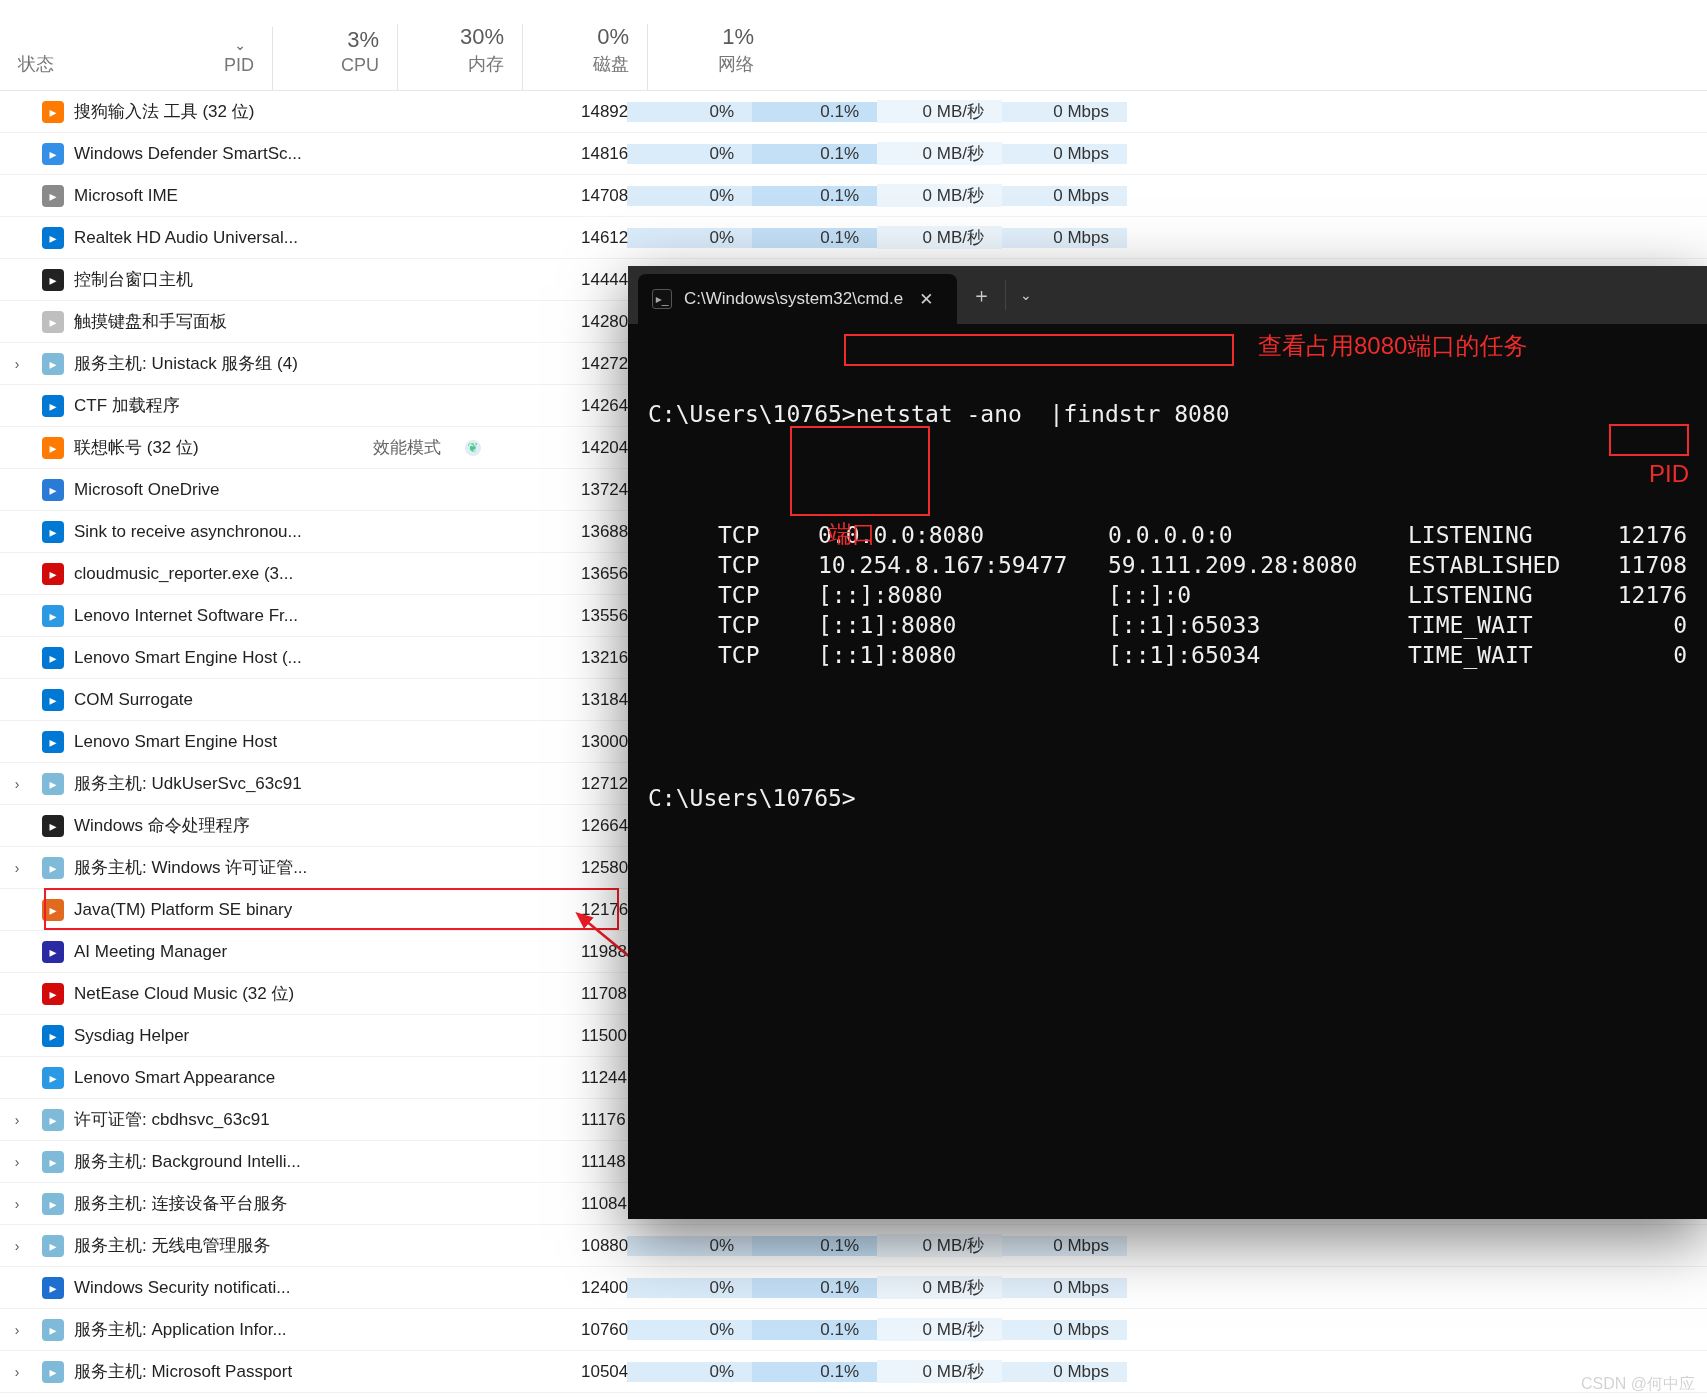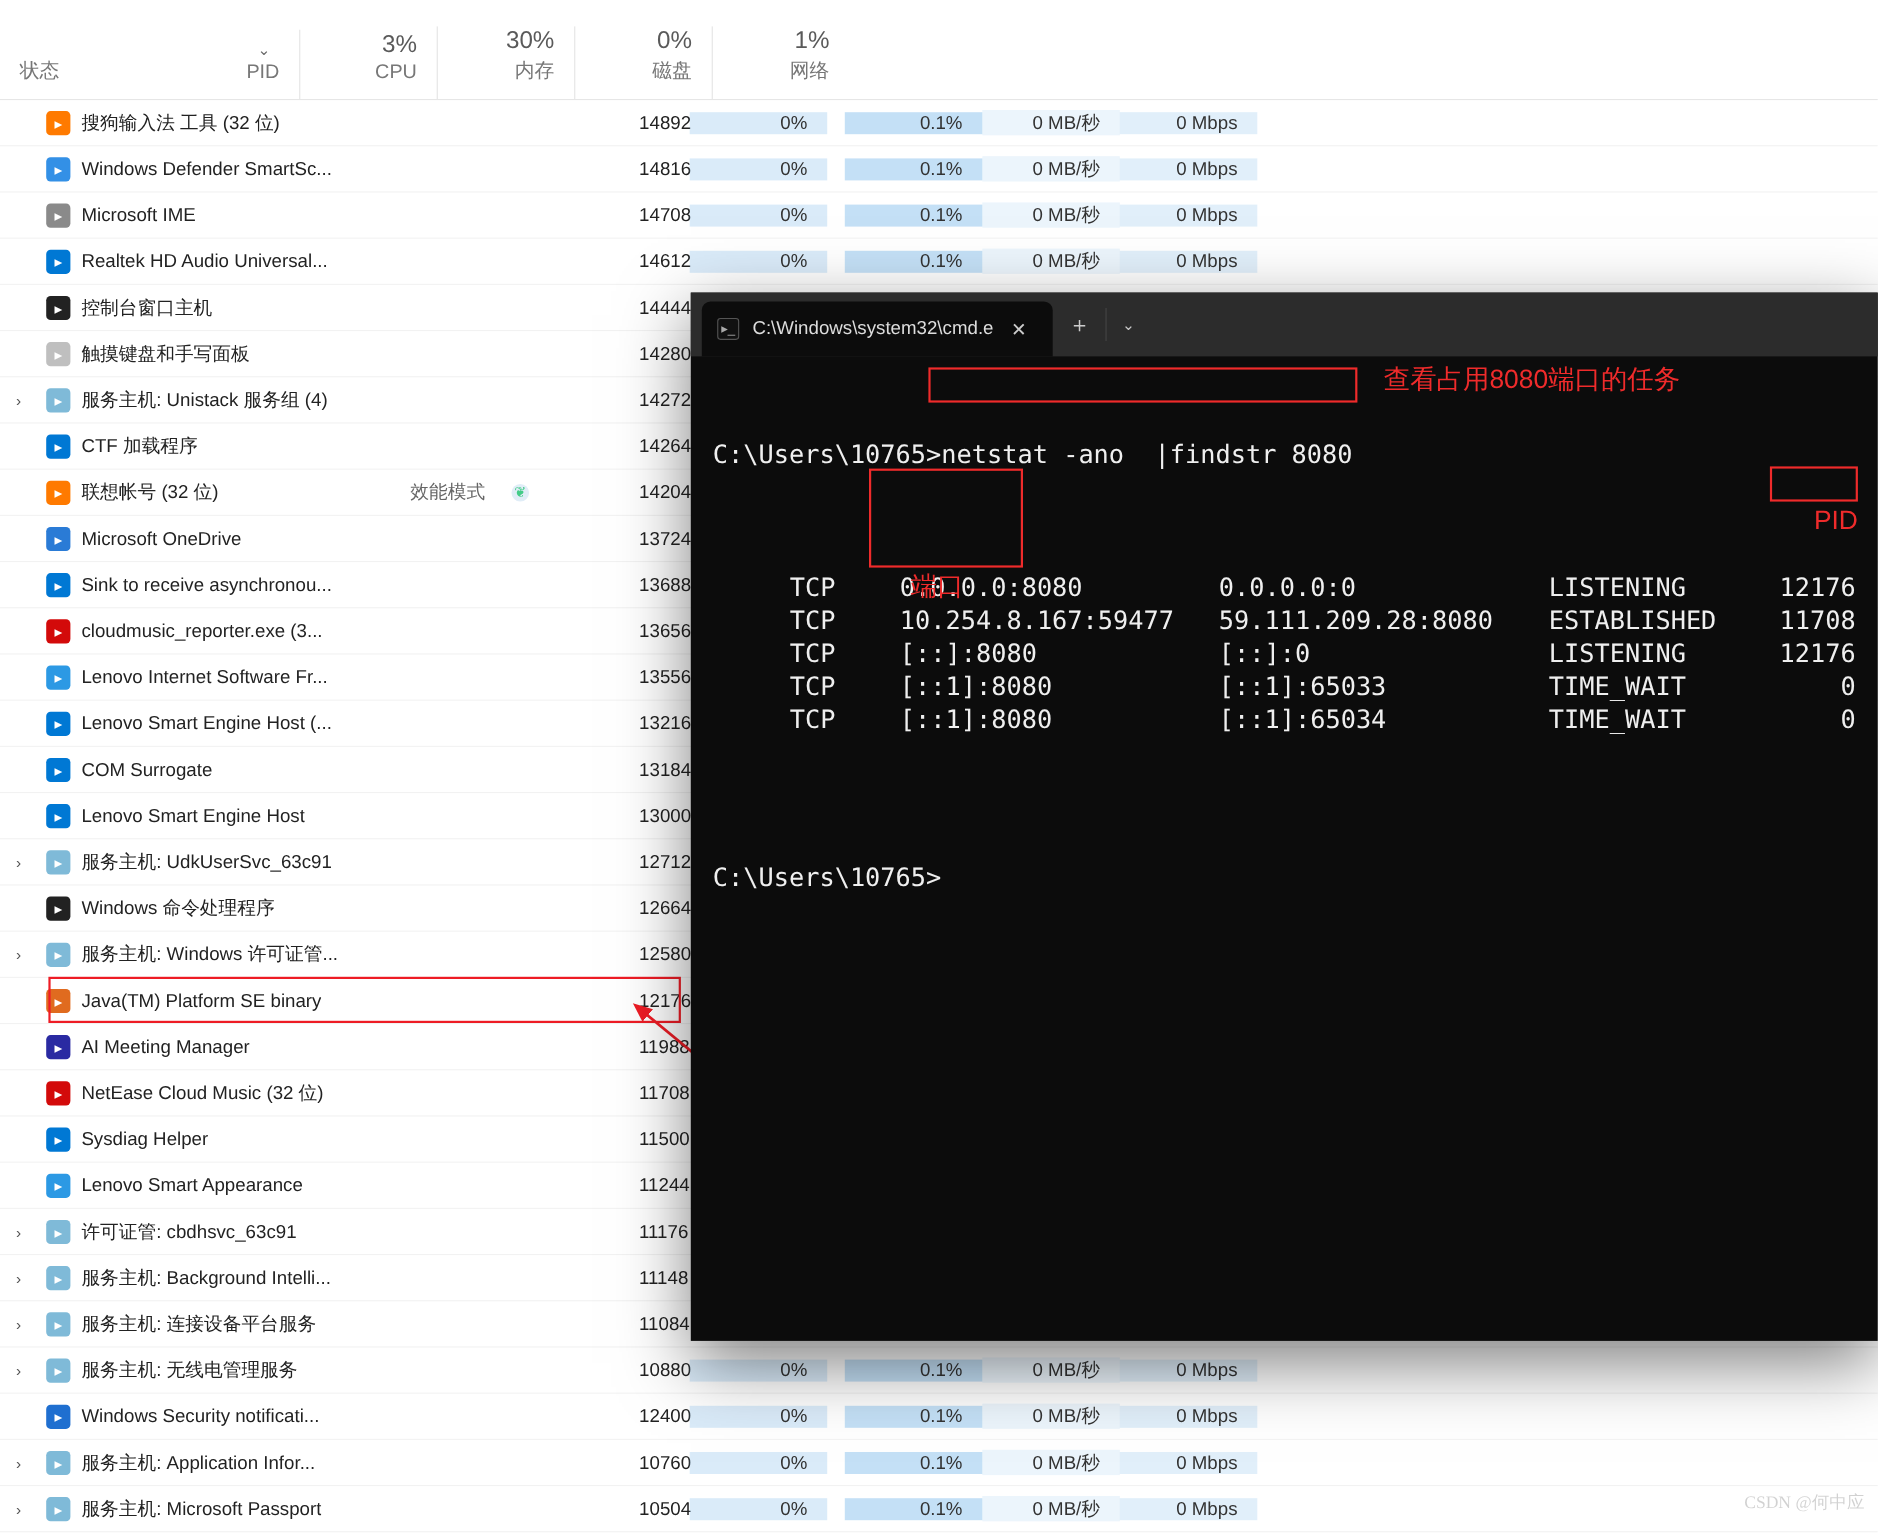--- a/index.html
+++ b/index.html
@@ -61,21 +61,21 @@
     border-radius: 4px; font-size: 14px; color: #fff;
   }
   .row .proc-name { color: #222; white-space: nowrap; overflow: hidden; text-overflow: ellipsis; max-width: 265px;}
   .row .c-status { color: #666; display:flex; align-items:center; gap:24px; }
   .row .c-pid { text-align: right; color: #222; width: 64px; padding-right: 22px; }
   .row .c-val { text-align: right; width: 125px; padding-right: 18px; }
   .leaf { background: #e0edf7; font-size:13px; width:16px; height:16px; border-radius:50%; display:inline-flex; align-items:center; justify-content:center; color:#4c8; }
 
   
   .tint-cpu  { background: rgba(148, 198, 238, 0.35); }
-  .tint-mem  { background: rgba(148, 198, 238, 0.55); margin-left: 16px; }
+  .tint-mem  { background: rgba(148, 198, 238, 0.55); }
   .tint-disk { background: rgba(148, 198, 238, 0.18); }
   .tint-net  { background: rgba(148, 198, 238, 0.28); }
 
   
   .red-row-highlight {
     position: absolute;
     border: 2.5px solid #ee1c25;
     pointer-events: none;
     z-index: 5;
   }
@@ -136,24 +136,24 @@
     grid-template-columns: 70px 100px 290px 300px 200px 1fr;
   }
   .net-row span:last-child { text-align: right; }
 
   .ann { position: absolute; color: #ef2b2b; font-family: "Microsoft YaHei", sans-serif; font-size: 24px; pointer-events:none; }
   .ann-box { position: absolute; border: 2.5px solid #ef2b2b; pointer-events: none; }
 
   
   .wm {
     position: absolute;
-    right: 12px; bottom: 20px;
+    right: 12px; bottom: 2px;
     color: rgba(0,0,0,0.18);
     font-size: 16px;
-    font-family: Liberation Serif, serif;
+    font-family: Liberation Sans, sans-serif;
     z-index: 50;
   }
 </style>
 </head>
 <body>
 
 <div class="tm">
 
   <div class="tm-header">
     <div class="col c-status">

